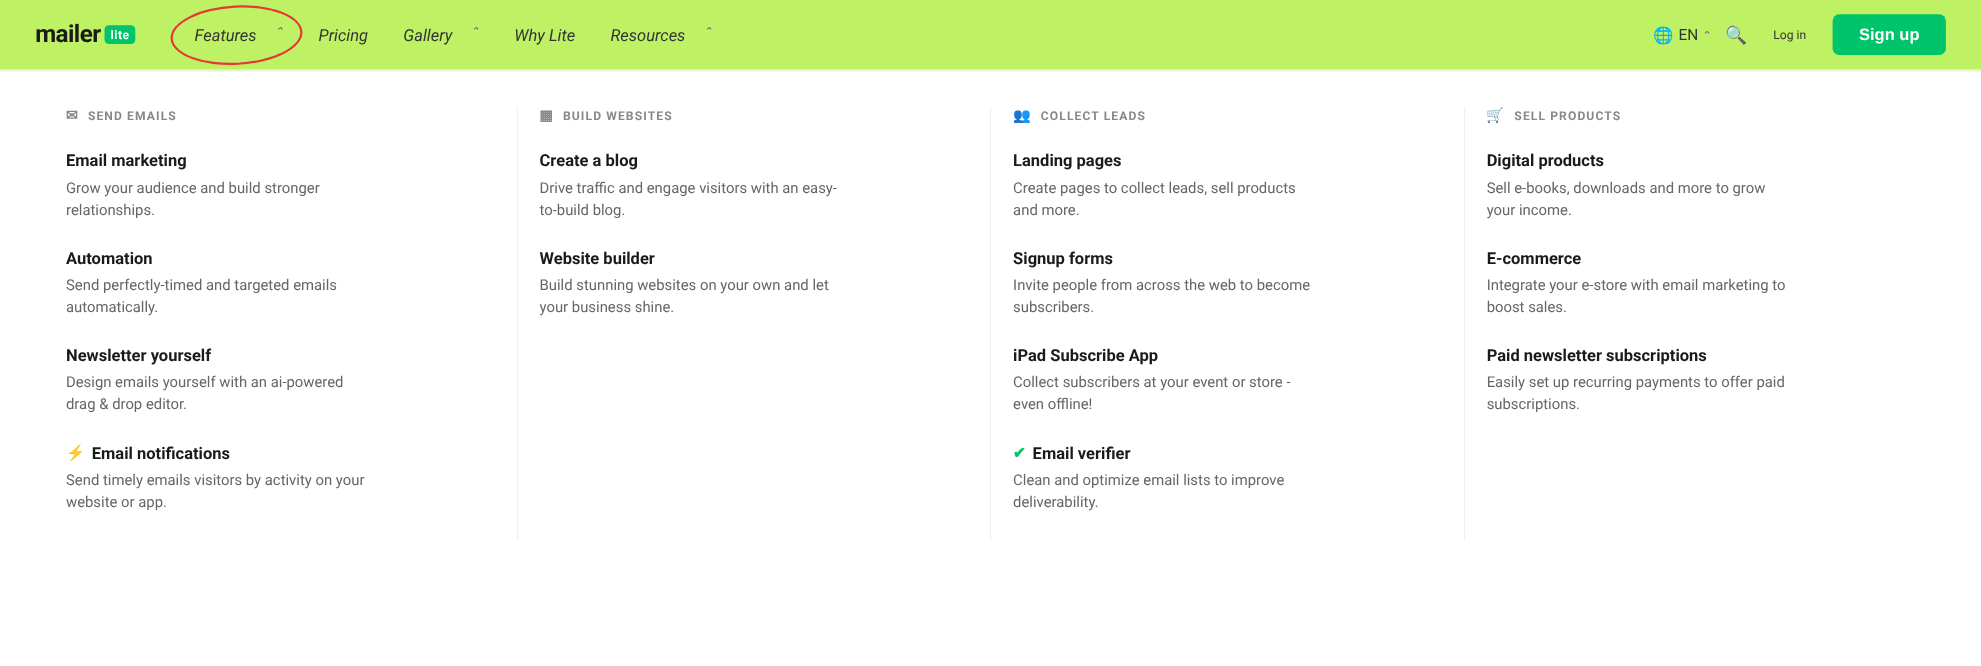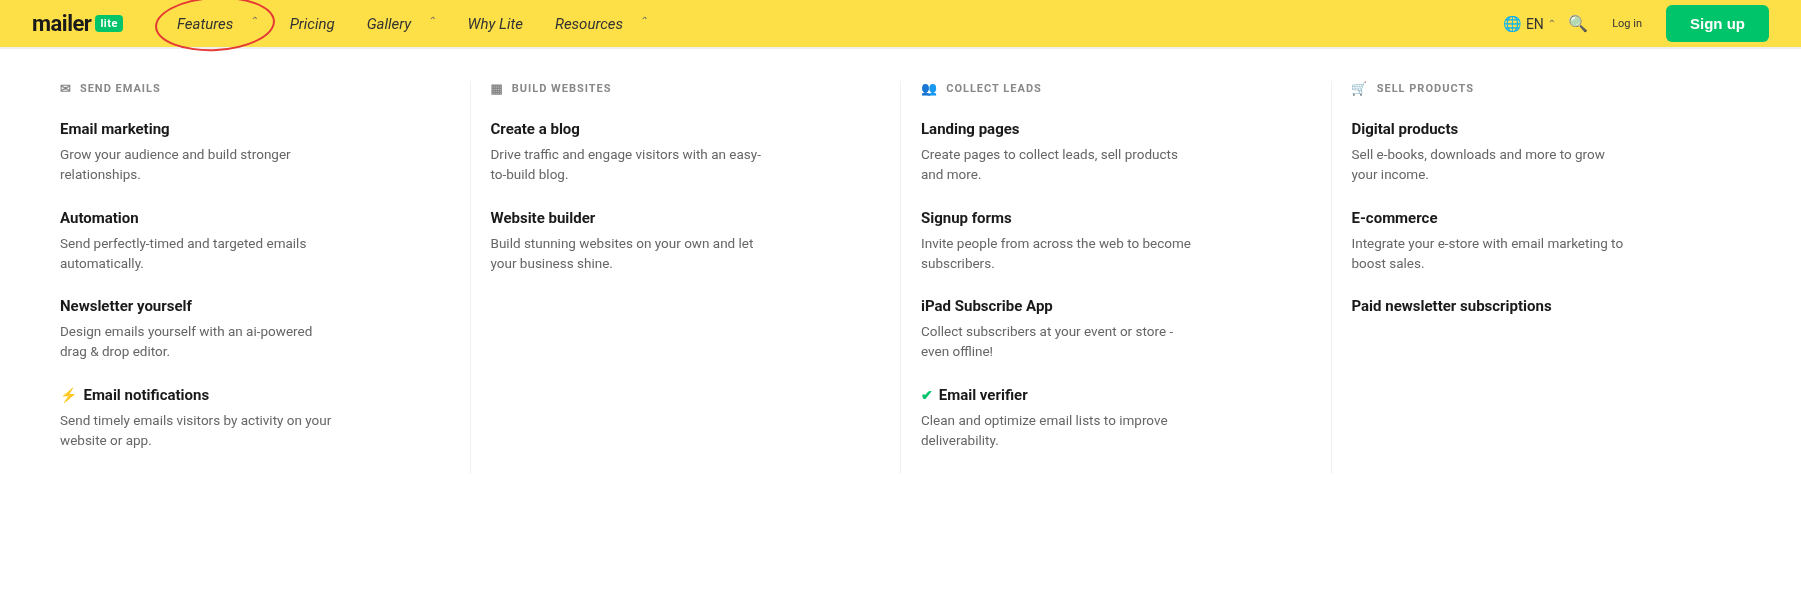--- a/index.html
+++ b/index.html
@@ -3,24 +3,24 @@
   <meta charset="utf-8">
   <style>
     * { box-sizing: border-box; margin: 0; padding: 0; }
     body { font-family: -apple-system, BlinkMacSystemFont, 'Segoe UI', Roboto, sans-serif; background: #fff; color: #333; }
 
     
     .nav {
       display: flex;
       align-items: center;
       padding: 0 32px;
-      height: 48px;
+      height: 64px;
       border-bottom: 1px solid #eee;
       position: relative;
-      background: #fde047;
+      background: #bef264;
     }
     .nav-logo {
       display: flex;
       align-items: center;
       gap: 2px;
       margin-right: 40px;
       text-decoration: none;
     }
     .logo-mailer {
       font-size: 22px;
@@ -306,15 +306,16 @@
       <div class="menu-item">
         <div class="menu-item-title">
           <span>E-commerce</span>
         </div>
         <div class="menu-item-desc">Integrate your e-store with email marketing to boost sales.</div>
       </div>
       <div class="menu-item">
         <div class="menu-item-title">
           <span>Paid newsletter subscriptions</span>
         </div>
+        <div class="menu-item-desc">Easily set up recurring payments to offer paid subscriptions.</div>
       </div>
     </div>
   </div>
 
 </body></html>

